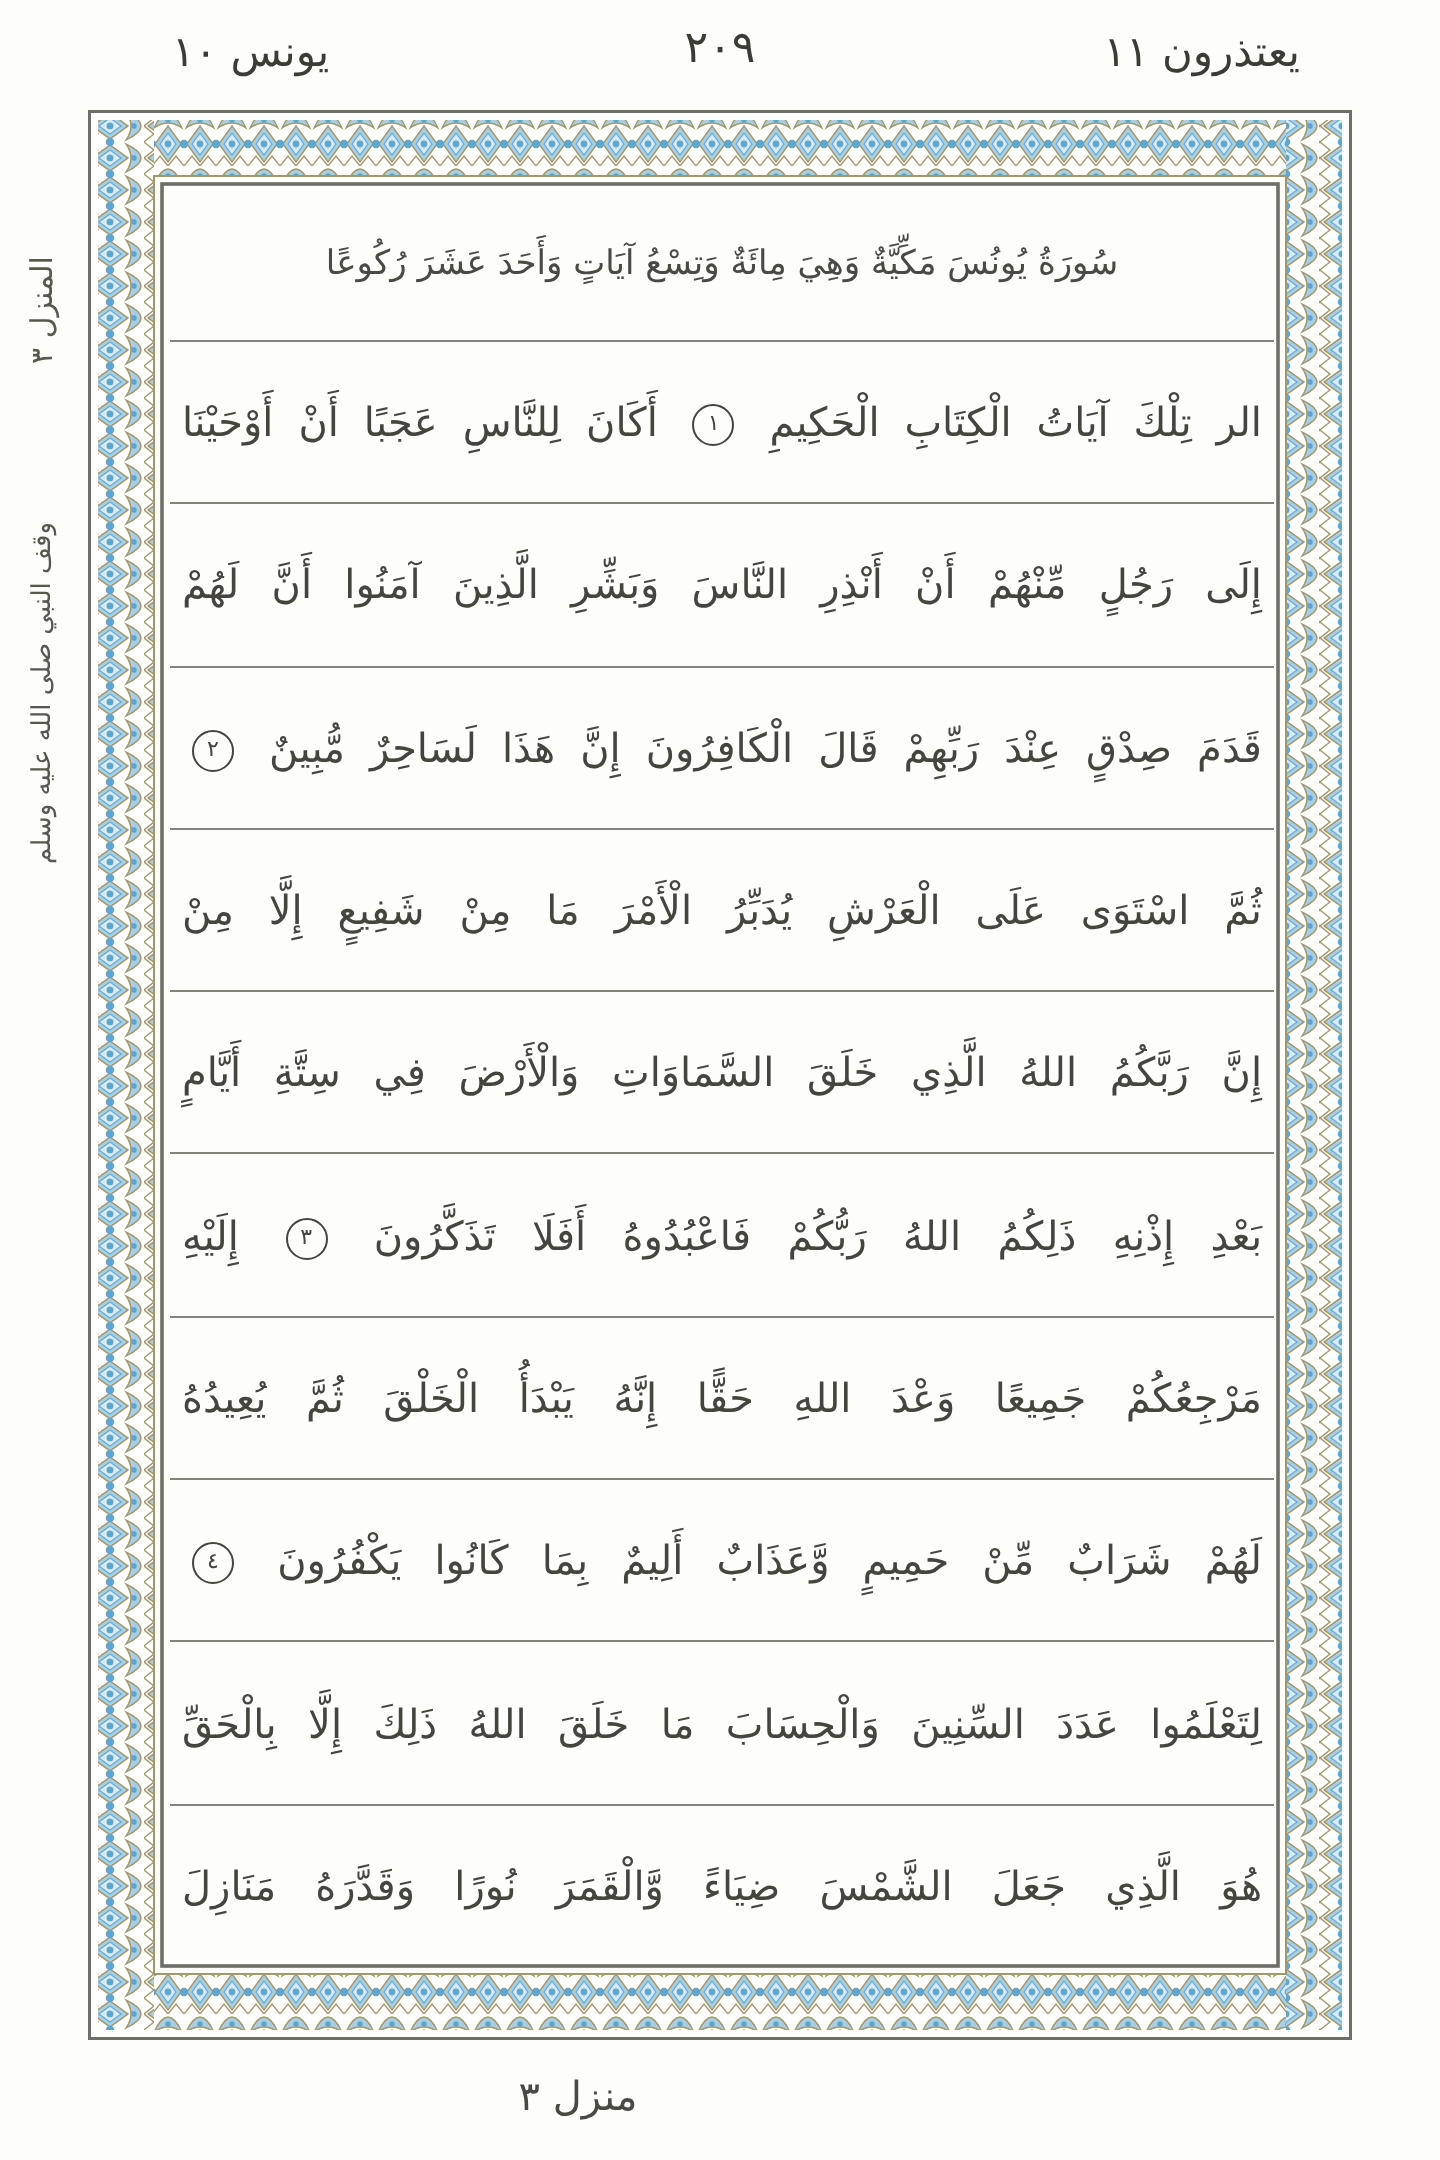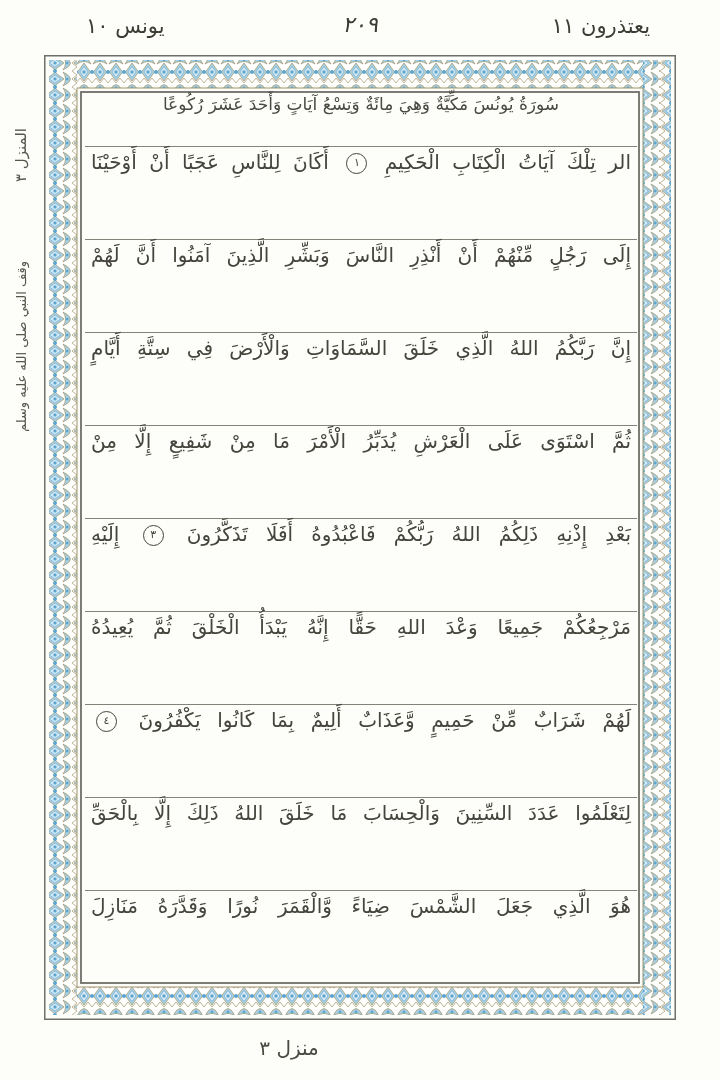--- a/index.html
+++ b/index.html
@@ -4,48 +4,48 @@
 <style>
   html,body{margin:0;padding:0;background:#e8e8e8;}
   .screen{
     position:relative;width:720px;height:1080px;margin:0 auto;
     background:#fdfdfa;overflow:hidden;
     font-family:"DejaVu Sans", sans-serif;color:#45453d;
   }
   
   .pg-header{position:absolute;top:10px;left:0;width:720px;height:38px;font-size:21px;color:#3c3c34;}
   .pg-header .h-left{position:absolute;left:86px;top:4px;direction:rtl;}
-  .pg-header .h-center{position:absolute;left:0;right:0;top:2px;text-align:center;font-size:22px;font-style:italic;}
+  .pg-header .h-center{position:absolute;left:0;right:0;top:2px;text-align:center;font-size:22px;}
   .pg-header .h-right{position:absolute;right:70px;top:4px;direction:rtl;}
   
   .frame{position:absolute;left:44px;top:55px;}
   
   .vnote{position:absolute;transform:rotate(-90deg);transform-origin:left top;direction:rtl;white-space:nowrap;color:#57574e;}
   .vnote.manzil{left:12px;top:182px;font-size:15px;}
   .vnote.prophet{left:14px;top:432px;font-size:13px;}
   
   .content{
     position:absolute;left:85px;top:94px;width:552px;height:889px;
     display:flex;flex-direction:column;direction:rtl;
   }
   .row{border-bottom:1px solid #83837a;}
   .row:last-child{border-bottom:none;}
   .title-row{
-    height:52px;display:flex;align-items:flex-start;justify-content:center;
-    font-size:17px;color:#4a4a42;padding:0 8px;
+    height:52px;display:flex;align-items:center;justify-content:center;
+    font-size:17px;color:#4a4a42;padding:12px 8px;
   }
   .bismillah-row{
     height:60px;display:flex;align-items:center;justify-content:center;
     font-size:22px;color:#45453d;padding:0 8px;
   }
   .bism-circle{
     display:inline-block;width:13px;height:13px;border:1.4px solid #45453d;
     border-radius:50%;margin:0 8px;flex:0 0 auto;
   }
-  .verse-line{flex:1;display:flex;flex-direction:column;padding:0 6px;min-height:0;}
+  .verse-line{flex:1;display:flex;flex-direction:column;justify-content:center;padding:0 6px;min-height:0;}
   .vl-inner{
     direction:rtl;text-align:justify;text-align-last:justify;
     font-size:20px;line-height:1.5;white-space:nowrap;color:#45453d;
   }
   .ayah-marker{
     display:inline-block;width:19px;height:19px;border:1.3px solid #45453d;border-radius:50%;
     text-align:center;line-height:17px;font-size:11px;vertical-align:middle;margin:0 5px;
     text-align-last:center;
   }
   
@@ -107,24 +107,27 @@
       <span>سُورَةُ يُونُسَ مَكِّيَّةٌ وَهِيَ مِائَةٌ وَتِسْعُ آيَاتٍ وَأَحَدَ عَشَرَ رُكُوعًا</span>
     </div>
 
   <div class="row verse-line">
         <div class="vl-inner"><span>الر تِلْكَ آيَاتُ الْكِتَابِ الْحَكِيمِ</span> <span class="ayah-marker">١</span> <span>أَكَانَ لِلنَّاسِ عَجَبًا أَنْ أَوْحَيْنَا</span> </div>
       </div>
       <div class="row verse-line">
         <div class="vl-inner"><span>إِلَى رَجُلٍ مِّنْهُمْ أَنْ أَنْذِرِ النَّاسَ وَبَشِّرِ الَّذِينَ آمَنُوا أَنَّ لَهُمْ</span> </div>
       </div>
       <div class="row verse-line">
-        <div class="vl-inner"><span>إِنَّ رَبَّكُمُ اللهُ الَّذِي خَلَقَ السَّمَاوَاتِ وَالْأَرْضَ فِي سِتَّةِ أَيَّامٍ</span> </div>
+        <div class="vl-inner"><span>قَدَمَ صِدْقٍ عِنْدَ رَبِّهِمْ قَالَ الْكَافِرُونَ إِنَّ هَذَا لَسَاحِرٌ مُّبِينٌ</span> <span class="ayah-marker">٢</span> </div>
       </div>
       <div class="row verse-line">
         <div class="vl-inner"><span>ثُمَّ اسْتَوَى عَلَى الْعَرْشِ يُدَبِّرُ الْأَمْرَ مَا مِنْ شَفِيعٍ إِلَّا مِنْ</span> </div>
+      </div>
+      <div class="row verse-line">
+        <div class="vl-inner"><span>إِنَّ رَبَّكُمُ اللهُ الَّذِي خَلَقَ السَّمَاوَاتِ وَالْأَرْضَ فِي سِتَّةِ أَيَّامٍ</span> </div>
       </div>
       <div class="row verse-line">
         <div class="vl-inner"><span>بَعْدِ إِذْنِهِ ذَلِكُمُ اللهُ رَبُّكُمْ فَاعْبُدُوهُ أَفَلَا تَذَكَّرُونَ</span> <span class="ayah-marker">٣</span> <span>إِلَيْهِ</span> </div>
       </div>
       <div class="row verse-line">
         <div class="vl-inner"><span>مَرْجِعُكُمْ جَمِيعًا وَعْدَ اللهِ حَقًّا إِنَّهُ يَبْدَأُ الْخَلْقَ ثُمَّ يُعِيدُهُ</span> </div>
       </div>
       <div class="row verse-line">
         <div class="vl-inner"><span>لَهُمْ شَرَابٌ مِّنْ حَمِيمٍ وَّعَذَابٌ أَلِيمٌ بِمَا كَانُوا يَكْفُرُونَ</span> <span class="ayah-marker">٤</span> </div>
       </div>

